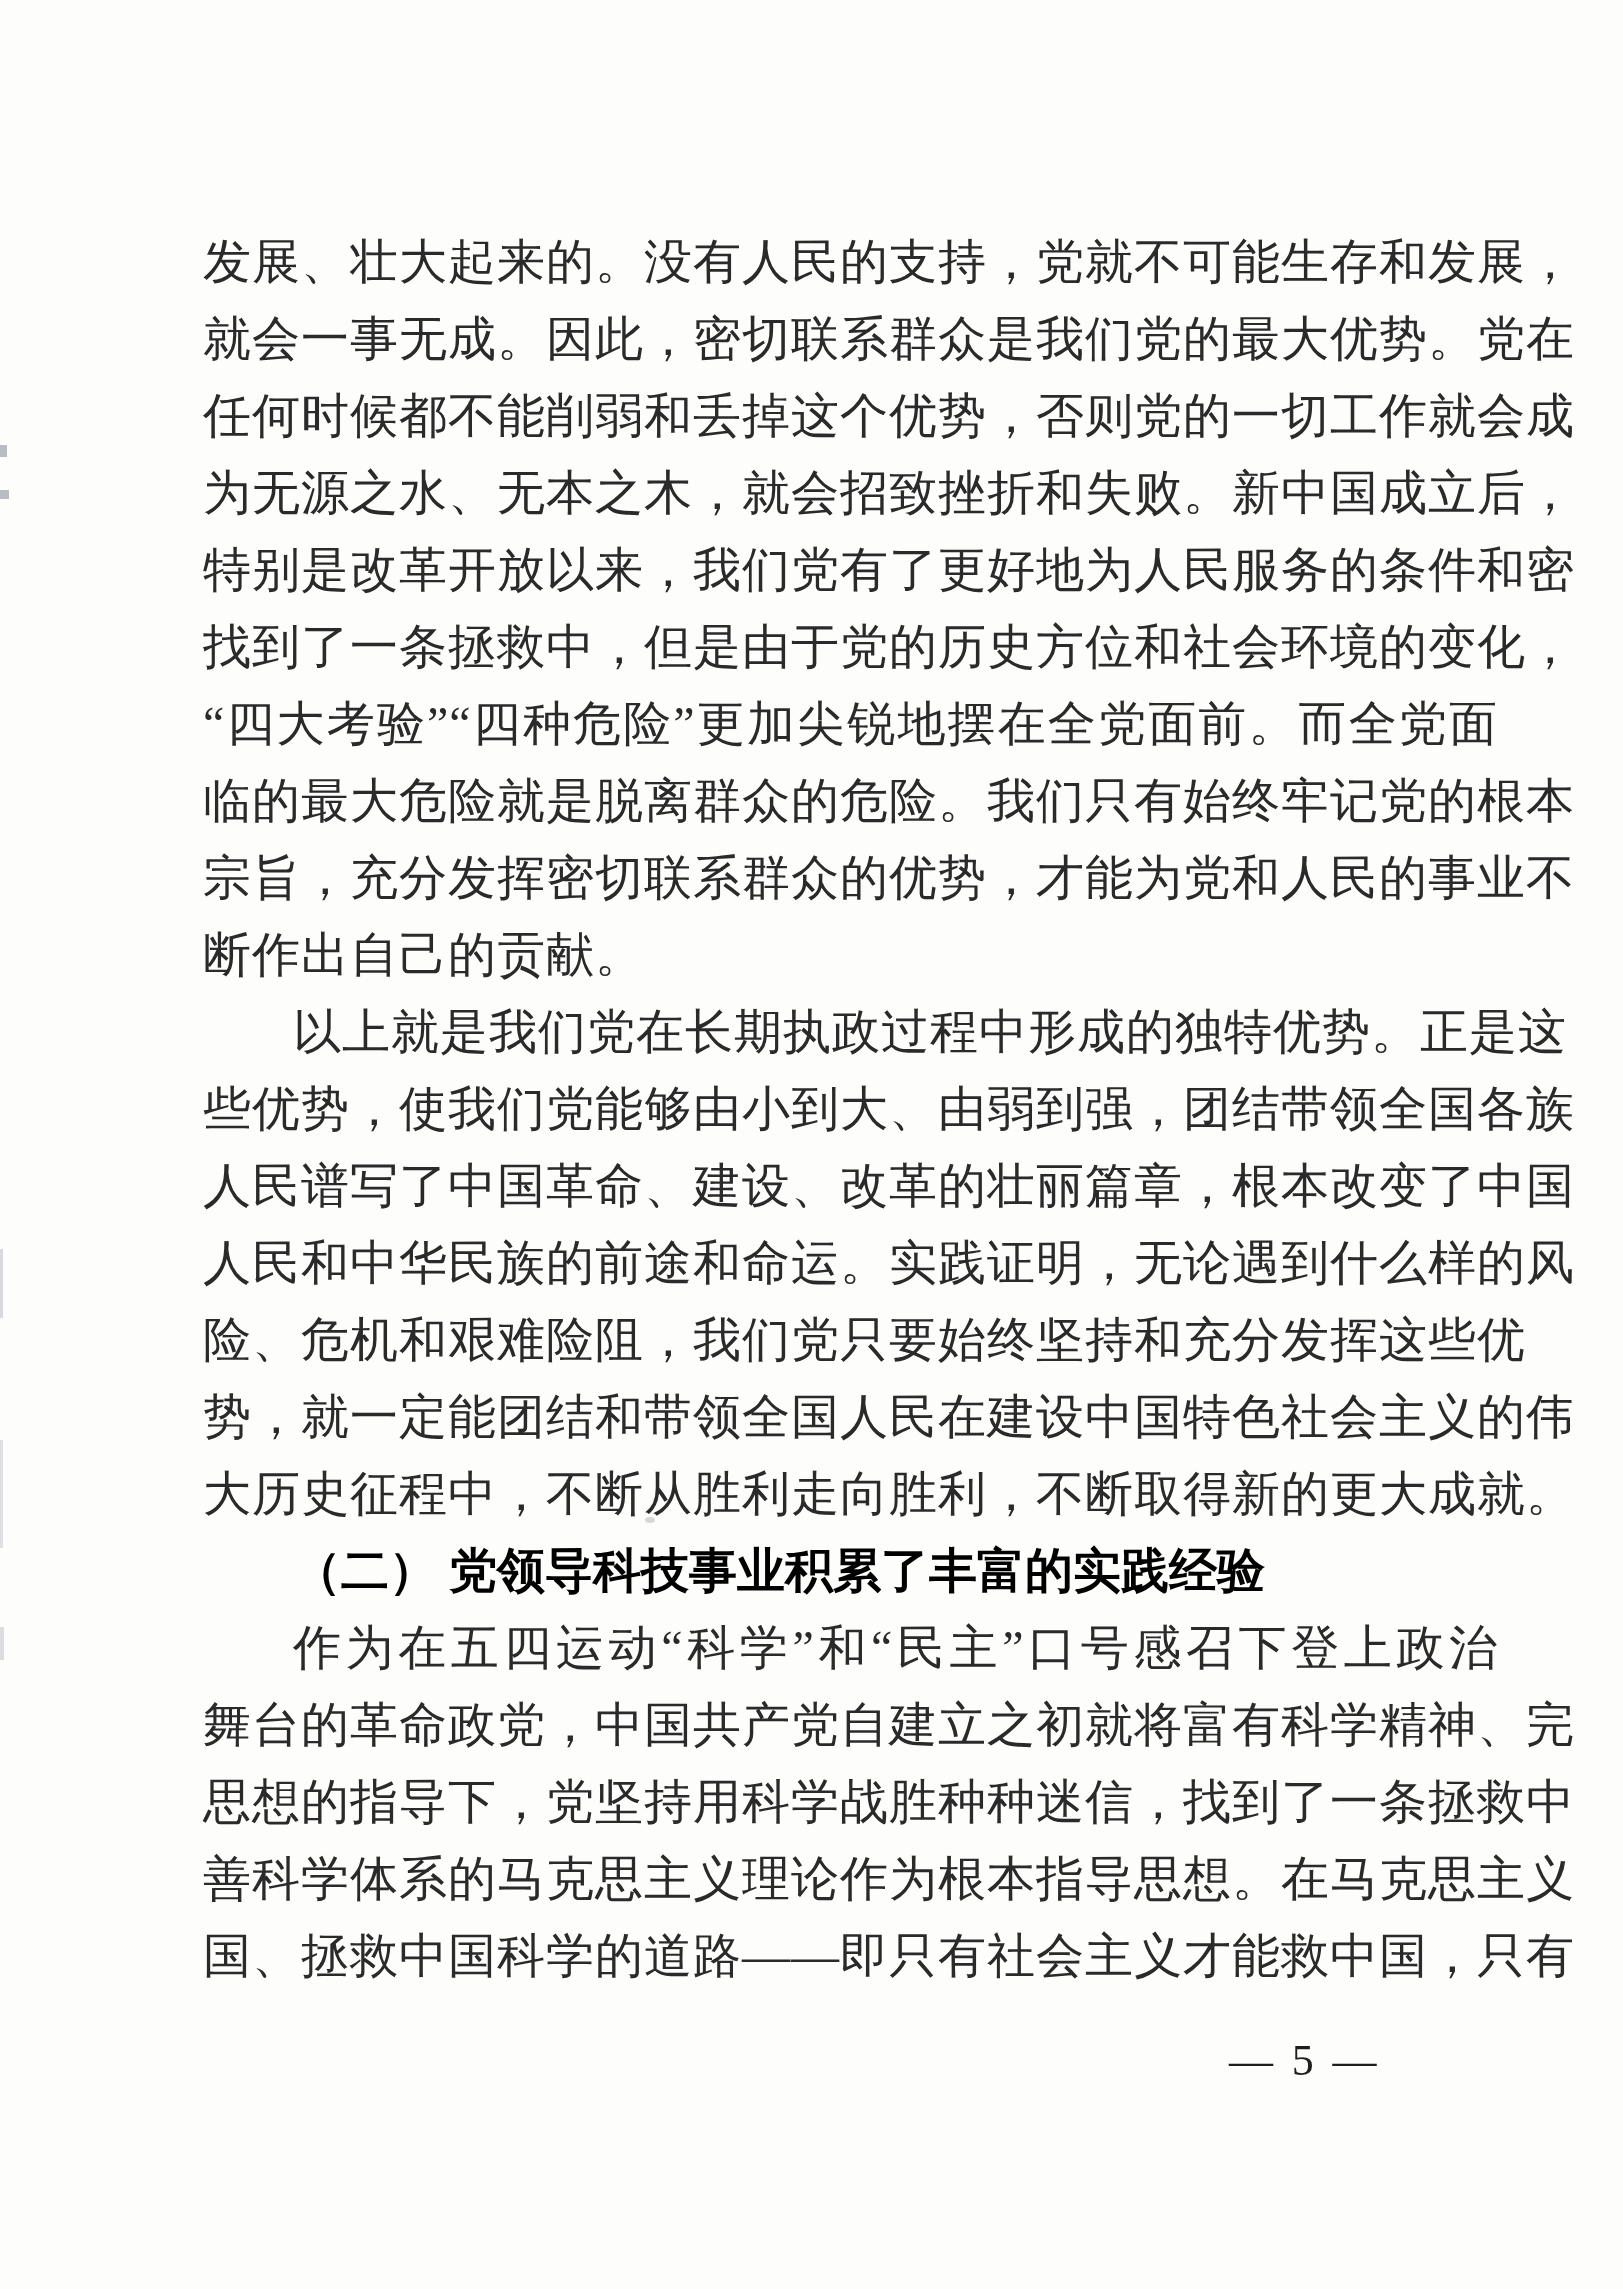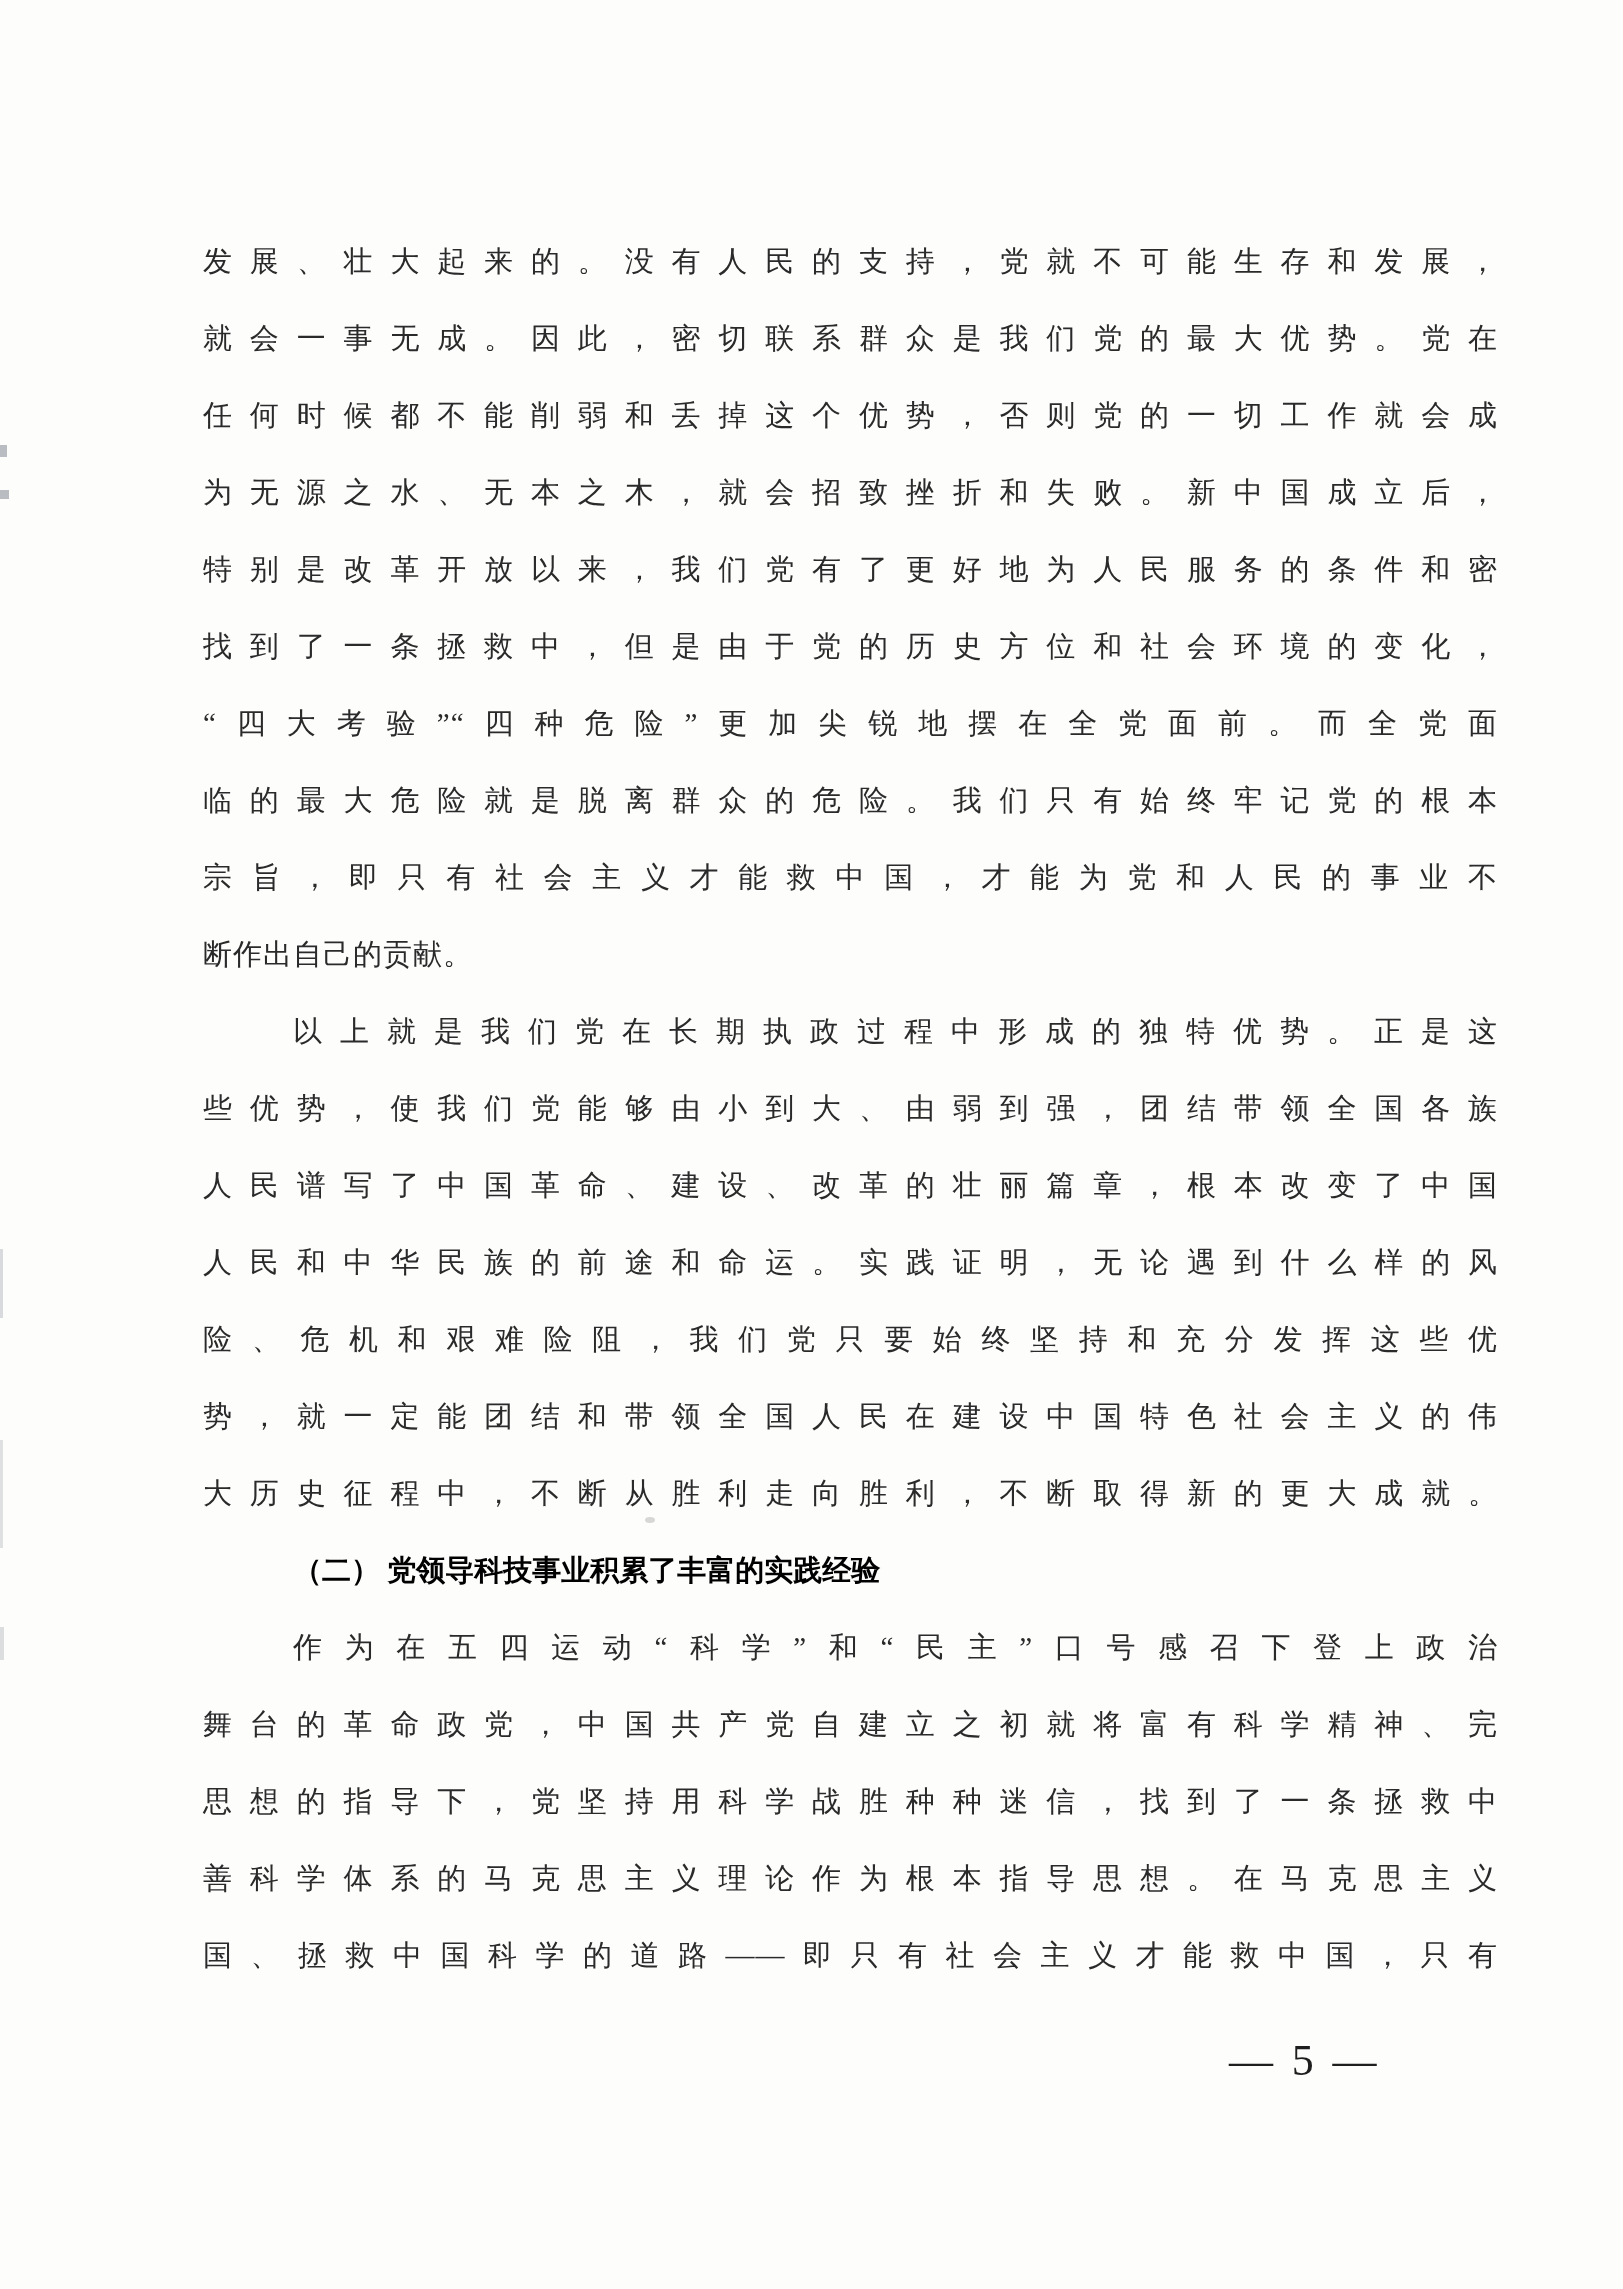--- a/index.html
+++ b/index.html
@@ -13,21 +13,21 @@
     font-family: "Liberation Serif", "DejaVu Serif", serif;
     color: #262626;
   }
   .textblock {
     position: absolute;
     left: 203px;
     top: 223px;
     width: 1295px;
   }
   .line {
-    font-size: 29px;
+    font-size: 48px;
     height: 77px;
     line-height: 77px;
     letter-spacing: 1px;
     white-space: nowrap;
     text-align: justify;
     text-align-last: justify;
     color: #2a2a2a;
   }
   .line.indent { padding-left: 90px; }
   .line.short { text-align-last: left; }
@@ -64,21 +64,21 @@
 
   <div class="textblock">
     <div class="line">发展、壮大起来的。没有人民的支持，党就不可能生存和发展，</div>
     <div class="line">就会一事无成。因此，密切联系群众是我们党的最大优势。党在</div>
     <div class="line">任何时候都不能削弱和丢掉这个优势，否则党的一切工作就会成</div>
     <div class="line">为无源之水、无本之木，就会招致挫折和失败。新中国成立后，</div>
     <div class="line">特别是改革开放以来，我们党有了更好地为人民服务的条件和密</div>
     <div class="line">找到了一条拯救中，但是由于党的历史方位和社会环境的变化，</div>
     <div class="line">“四大考验”“四种危险”更加尖锐地摆在全党面前。而全党面</div>
     <div class="line">临的最大危险就是脱离群众的危险。我们只有始终牢记党的根本</div>
-    <div class="line">宗旨，即只有社会主义才能救中国，才能为党和人民的事业不</div>
+    <div class="line">宗旨，充分发挥密切联系群众的优势，才能为党和人民的事业不</div>
     <div class="line short">断作出自己的贡献。</div>
     <div class="line indent">以上就是我们党在长期执政过程中形成的独特优势。正是这</div>
     <div class="line">些优势，使我们党能够由小到大、由弱到强，团结带领全国各族</div>
     <div class="line">人民谱写了中国革命、建设、改革的壮丽篇章，根本改变了中国</div>
     <div class="line">人民和中华民族的前途和命运。实践证明，无论遇到什么样的风</div>
     <div class="line">险、危机和艰难险阻，我们党只要始终坚持和充分发挥这些优</div>
     <div class="line">势，就一定能团结和带领全国人民在建设中国特色社会主义的伟</div>
     <div class="line">大历史征程中，不断从胜利走向胜利，不断取得新的更大成就。</div>
     <div class="line indent heading">（二） 党领导科技事业积累了丰富的实践经验</div>
     <div class="line indent">作为在五四运动“科学”和“民主”口号感召下登上政治</div>

